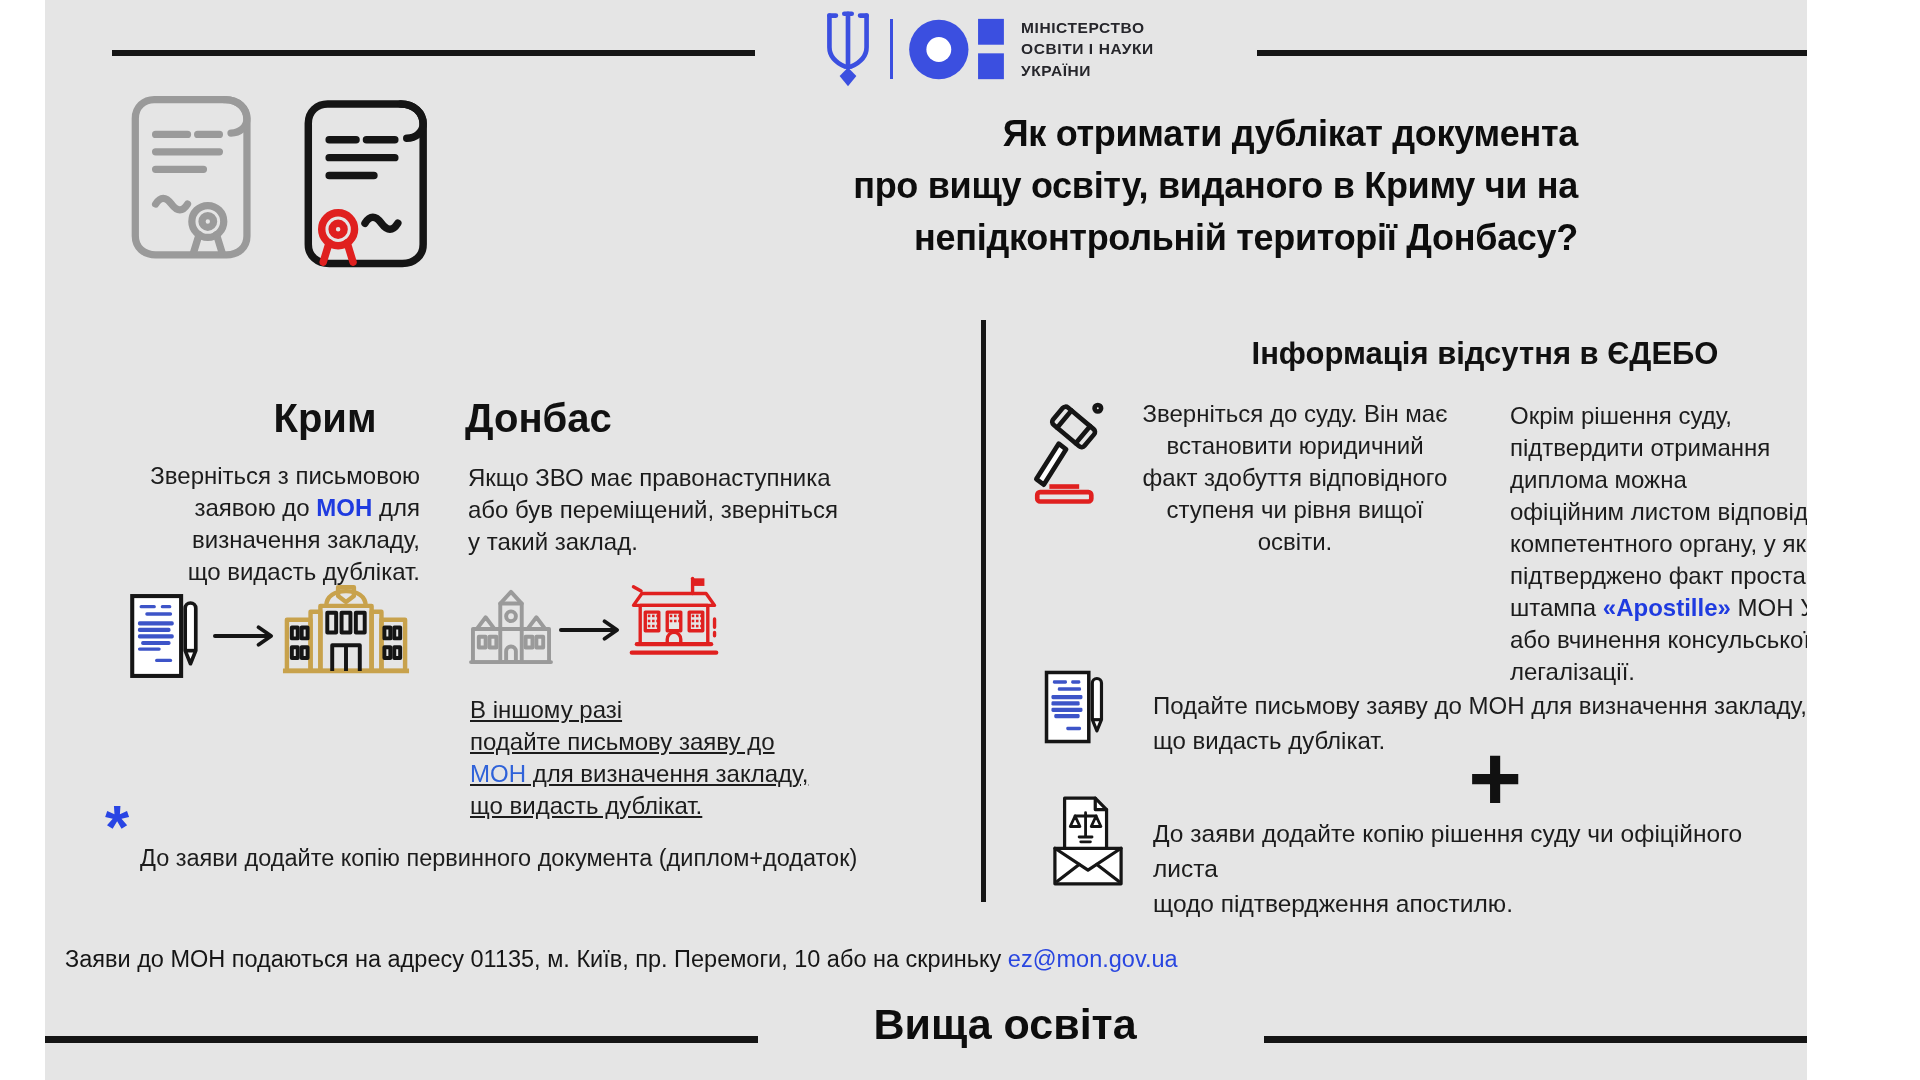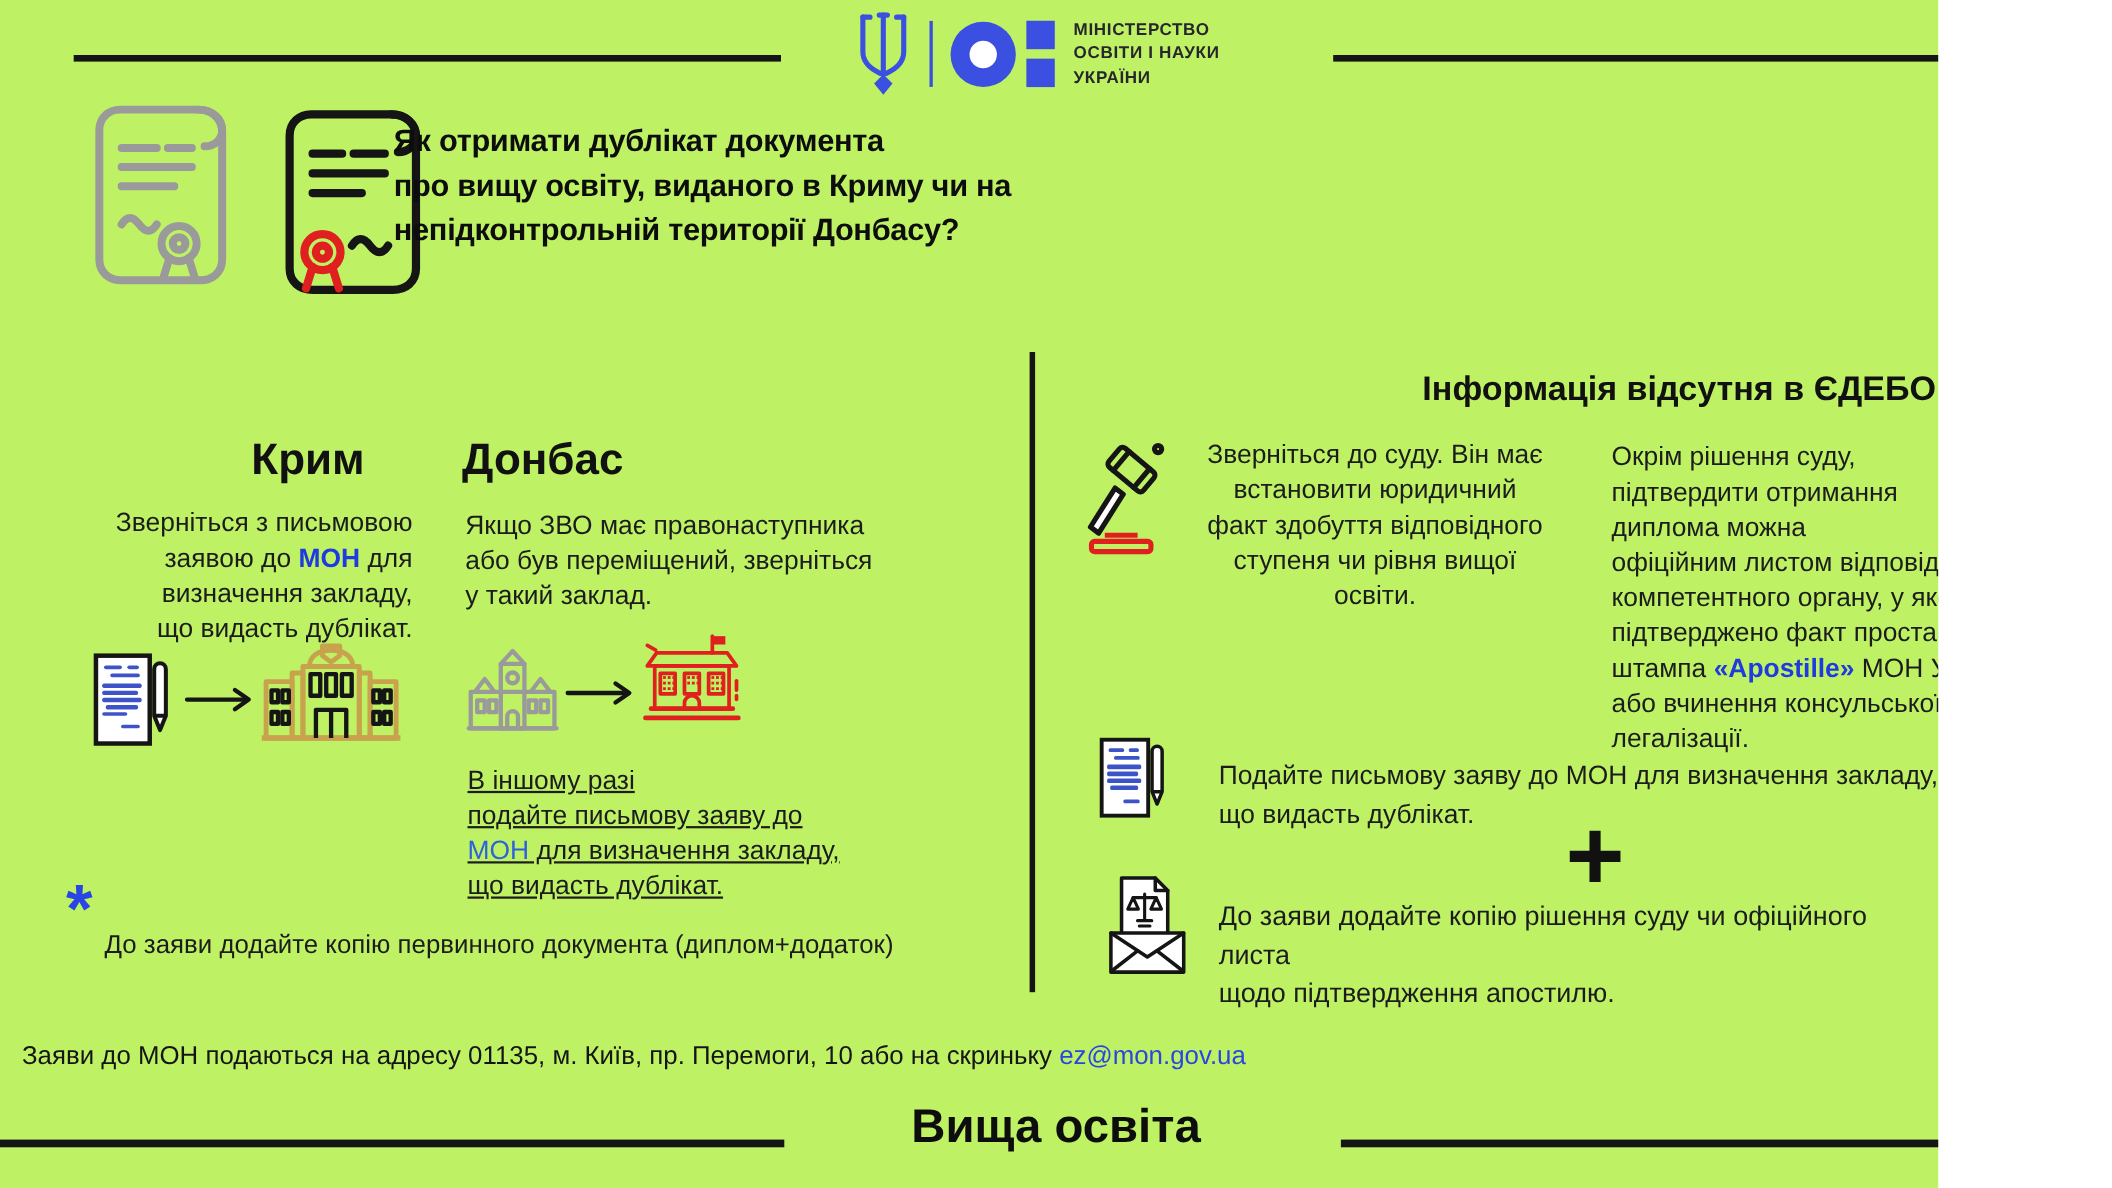--- a/index.html
+++ b/index.html
@@ -1,29 +1,29 @@
 <!DOCTYPE html>
 <html><head>
 <meta charset="utf-8">
 <style>
   html,body{margin:0;padding:0;background:#fff;}
   #infographic{
-    position:relative;width:1762px;height:1080px;background:#bef264;overflow:hidden;
-    font-family:"Liberation Sans","DejaVu Sans",sans-serif;color:#151515;
+    position:relative;width:1762px;height:1080px;background:#e5e5e5;overflow:hidden;
+    font-family:"Liberation Sans","DejaVu Sans",sans-serif;color:#151515;margin-left:45px;
   }
   .abs{position:absolute;}
   .rule{position:absolute;background:#151515;height:6px;}
   .pre{white-space:pre-line;}
   
   #logo-group{position:absolute;left:775px;top:10px;display:flex;align-items:center;gap:14px;}
   #logo-divider{width:3px;height:60px;background:#3B4FE0;}
   #ministry-name{font-weight:bold;font-size:15.5px;line-height:1.38;letter-spacing:.6px;color:#26262b;}
   
-  #main-title{position:absolute;left:358px;top:108px;width:1160px;text-align:left;
-    font-size:28px;font-weight:bold;line-height:1.45;letter-spacing:-.3px;color:#0d0d0d;}
+  #main-title{position:absolute;left:373px;top:108px;width:1160px;text-align:right;
+    font-size:36px;font-weight:bold;line-height:1.45;letter-spacing:-.3px;color:#0d0d0d;}
   
   .section-header{position:absolute;font-size:31px;font-weight:bold;color:#111;}
   .sub-heading{position:absolute;font-size:40px;font-weight:bold;color:#111;}
   .body-text{position:absolute;font-size:24px;line-height:32px;color:#1c1c1c;}
   .mon{color:#1F3BE0;font-weight:bold;}
   .mon-light{color:#2F62D9;}
   .apostille{color:#1F3BE0;font-weight:bold;}
   #divider-vertical{position:absolute;left:936px;top:320px;width:5px;height:582px;background:#151515;}
   #footnote-star{position:absolute;left:60px;top:796px;font-size:62px;font-weight:bold;color:#2945E4;line-height:1;}
   #footnote-text{position:absolute;left:95px;top:845px;font-size:23.5px;color:#1c1c1c;}
@@ -241,21 +241,21 @@
   </span>
 
   <div class="body-text pre" style="left:425px;top:694px;text-decoration:underline;"><span>В іншому разі
 подайте письмову заяву до
 </span><span class="mon mon-light" style="font-weight:normal;">МОН</span><span> для визначення закладу,
 що видасть дублікат.</span></div>
 
   <div id="footnote-star">*</div>
   <div id="footnote-text">До заяви додайте копію первинного документа (диплом+додаток)</div>
 
-  <div class="section-header" style="left:1120px;top:336px;width:640px;text-align:right;">Інформація відсутня в ЄДЕБО</div>
+  <div class="section-header" style="left:1120px;top:336px;width:640px;text-align:center;">Інформація відсутня в ЄДЕБО</div>
 
   <span class="abs" style="left:982px;top:398px;">
     <svg viewBox="0 0 88 112" width="82" height="110">
       <g fill="none" stroke="#151515" stroke-width="5" stroke-linecap="round" stroke-linejoin="round">
         <g transform="rotate(40 50 28)">
           <rect x="28" y="16" width="44" height="24" rx="4"></rect>
           <path d="M37,16 v24 M63,16 v24"></path>
         </g>
         <path d="M34,46 L10,84 l8,6 L42,52 z" fill="#fff"></path>
         <circle cx="76" cy="8" r="3.5"></circle>

